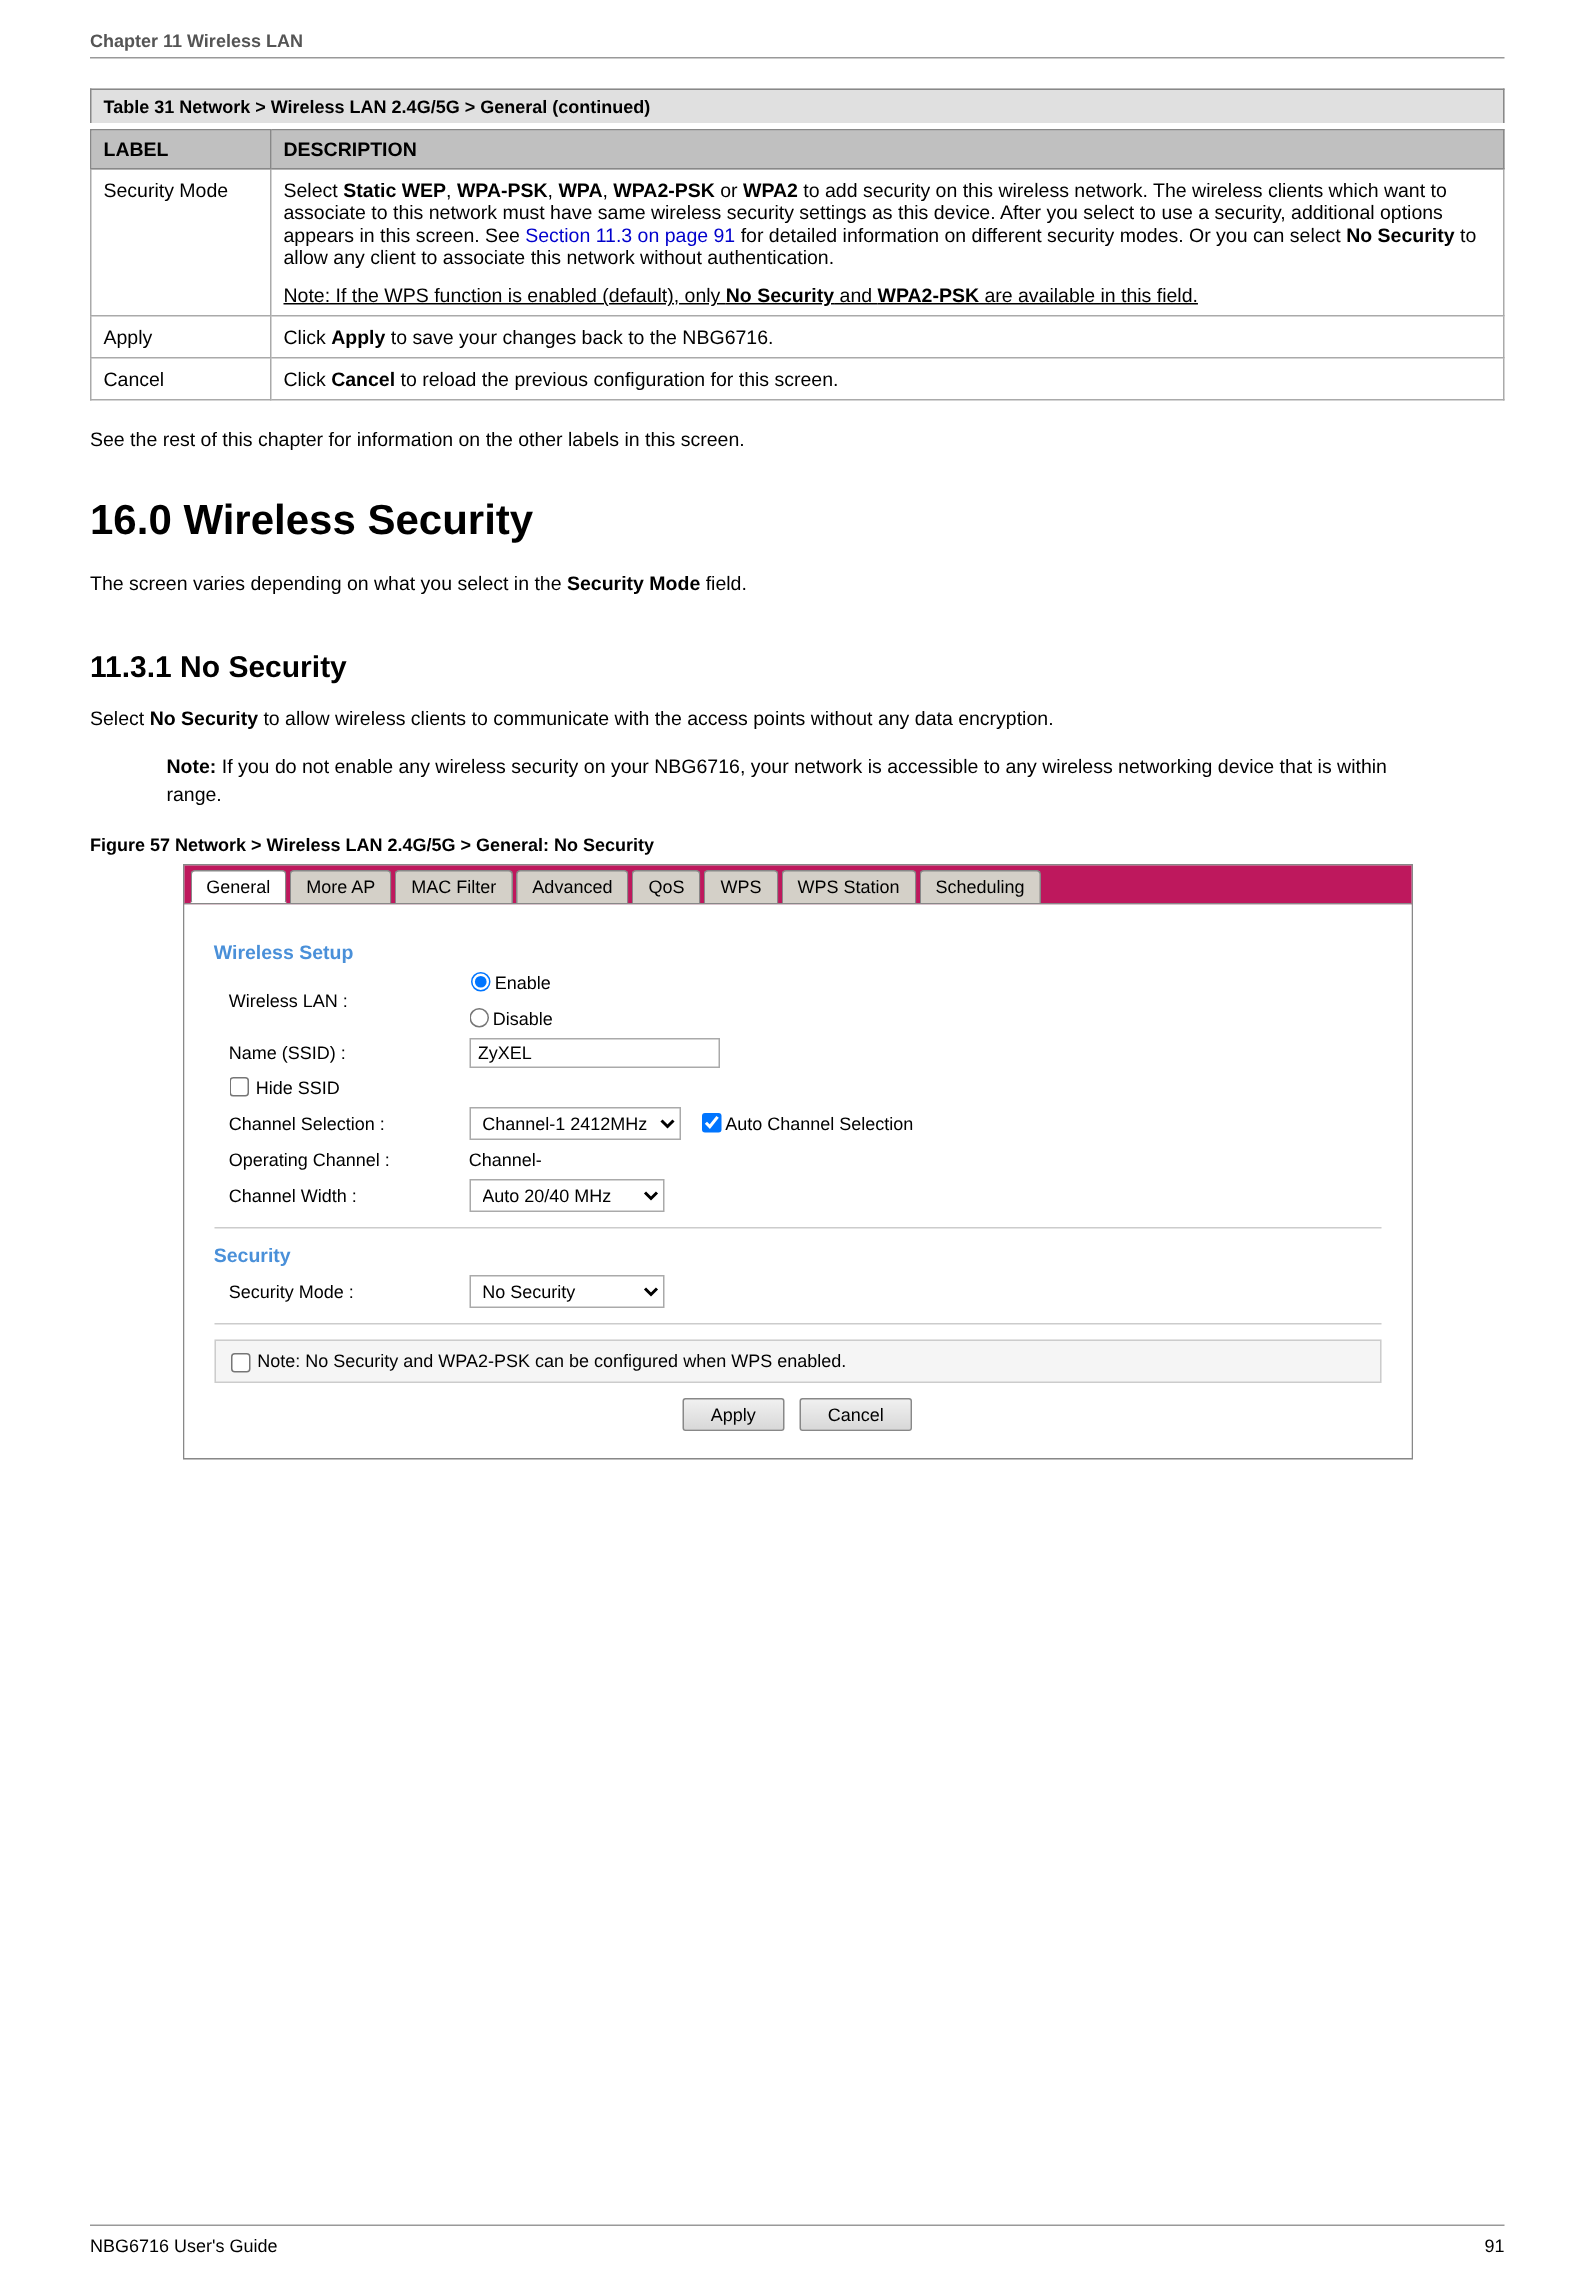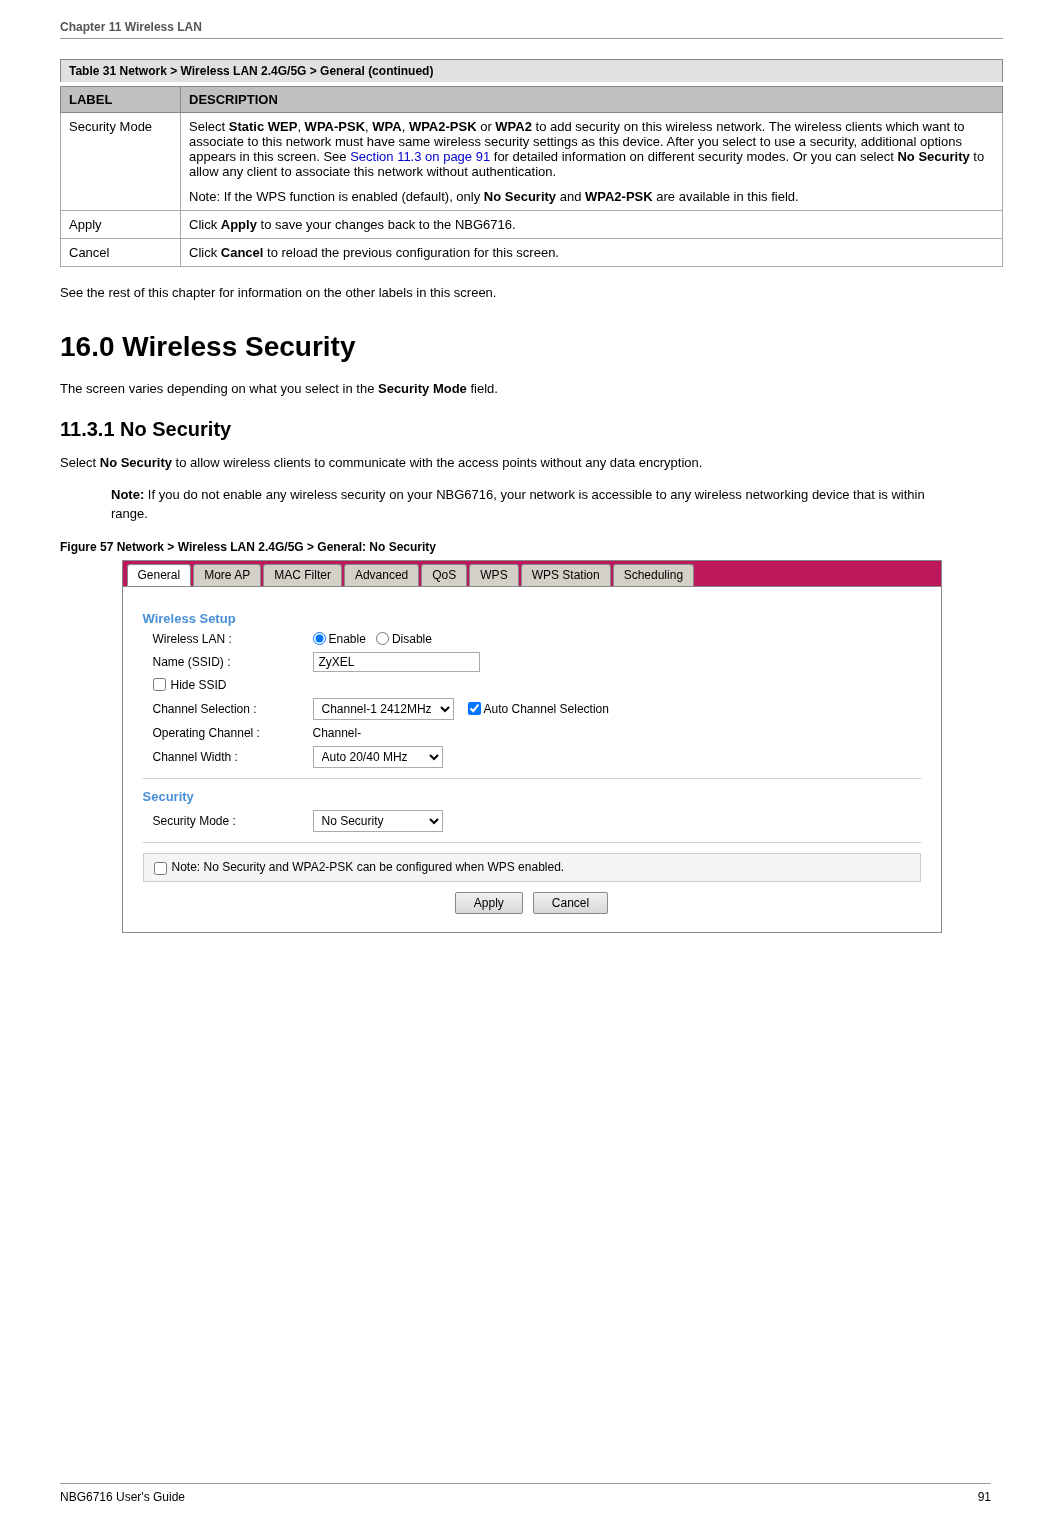--- a/index.html
+++ b/index.html
@@ -75,26 +75,27 @@
     
     .section-h2 {
       font-size: 28px;
       font-weight: bold;
       margin: 28px 0 12px 0;
       padding-bottom: 4px;
     }
     .section-h3 {
       font-size: 20px;
       font-weight: bold;
-      margin: 20px 0 10px 0;
+      margin: 36px 0 10px 0;
     }
 
     
     .note-text {
       margin-top: 10px;
+      text-decoration: underline;
     }
 
     
     .figure-title {
       font-size: 12px;
       font-weight: bold;
       margin: 16px 0 6px 0;
     }
 
     
@@ -154,20 +155,21 @@
       color: #000;
     }
     .form-value {
       font-size: 12px;
     }
 
     .radio-group {
       display: flex;
       align-items: center;
       gap: 10px;
+      flex-direction: column;
     }
     .radio-item {
       display: flex;
       align-items: center;
       gap: 3px;
       font-size: 12px;
     }
 
     .form-input {
       border: 1px solid #aaa;
@@ -221,21 +223,21 @@
       background: linear-gradient(to bottom, #f0f0f0, #d8d8d8);
       cursor: pointer;
       border-radius: 2px;
     }
 
     
     .page-footer {
       position: absolute;
       bottom: 20px;
       left: 60px;
-      right: 72px;
+      right: 60px;
       display: flex;
       justify-content: space-between;
       align-items: center;
       border-top: 1px solid #999;
       padding-top: 6px;
       font-size: 12px;
     }
   </style>
 </head>
 <body>

